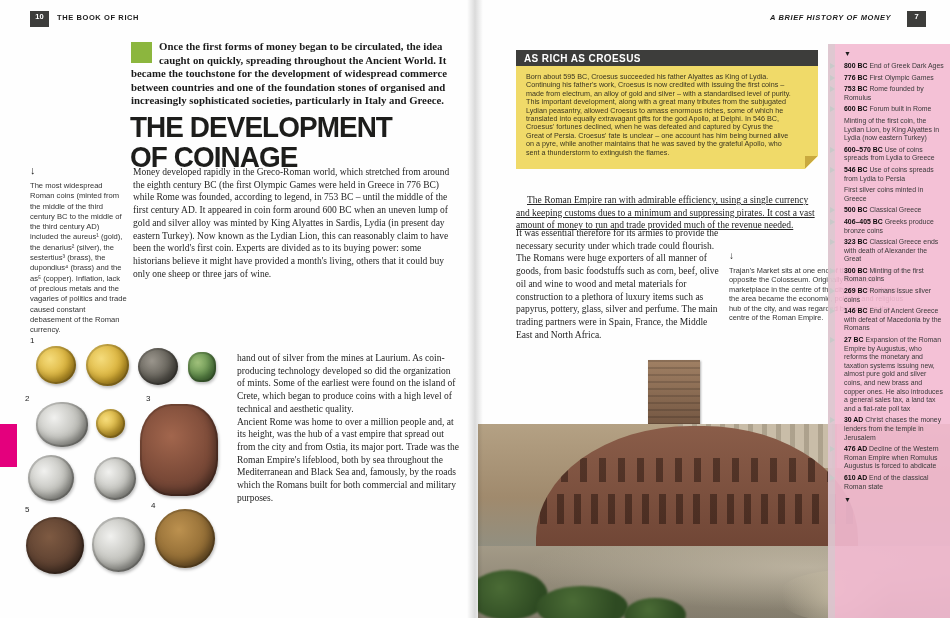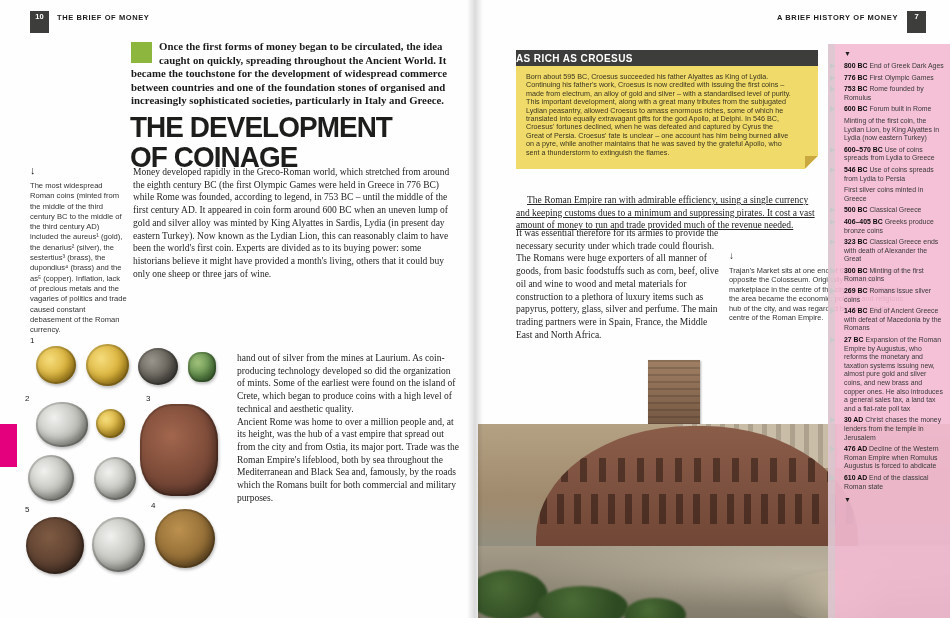--- a/index.html
+++ b/index.html
@@ -6,21 +6,21 @@
   html,body { background:#888; }
   .spread { position:relative; width:950px; height:618px; background:#fefefe; overflow:hidden;
             font-family:"Liberation Sans", sans-serif; }
   .page { position:absolute; top:0; width:475px; height:618px; }
   .page-left { left:0; }
   .page-right { left:475px; }
   .abs { position:absolute; }
 
   
   .pagenum-box { background:#3d3d3b; color:#fff; font-size:7.5px; font-weight:bold;
-                 width:19px; height:22px; line-height:11px; text-align:center; }
+                 width:19px; height:16px; line-height:11px; text-align:center; }
   .running-head { font-size:7.5px; font-weight:bold; letter-spacing:.6px; color:#1c1c1c; }
 
   
   .magenta-tab { left:0; top:424px; width:17px; height:43px; }
   .intro { left:131px; top:40px; width:330px; font-family:"Liberation Serif", serif;
            font-weight:bold; font-size:10.8px; line-height:13.5px; color:#1b1b1b; }
   .intro-square { float:left; width:21px; height:21px; margin:2px 7px 2px 0; }
   .article-title { left:130px; top:112px; font-weight:bold; font-size:30px; line-height:30px;
                    letter-spacing:-1px; color:#1d1d1b; transform:scaleX(.93); transform-origin:0 0; }
   .side-arrow { left:30px; top:164px; font-size:11px; font-weight:bold; color:#1c1c1c; }
@@ -42,21 +42,21 @@
   .c-bronze { background:radial-gradient(circle at 40% 35%, #a2664d, #7b4a38 55%, #57352a); }
   .c-dbronze{ background:radial-gradient(circle at 40% 35%, #7e5a42, #5c4030 58%, #3c2a20); }
   .c-brass  { background:radial-gradient(circle at 40% 35%, #bc914f, #8f6a33 60%, #664a23); }
   .coin-num { position:absolute; font-size:8px; color:#222; }
 
   
   .croesus-box { left:41px; top:50px; width:302px;
                  clip-path:polygon(0 0,100% 0,100% calc(100% - 13px),calc(100% - 13px) 100%,0 100%);
                  position:absolute; }
   .croesus-head { background:#3d3d3b; color:#fff; font-size:10px; font-weight:bold;
-                  letter-spacing:.4px; padding:3px 8px 2px 0; }
+                  letter-spacing:.4px; padding:3px 8px 2px 8px; }
   .croesus-body { background:#f0da69; padding:7px 26px 12px 10px; font-size:7.2px;
                   line-height:8.4px; color:#3a3520; }
   .croesus-fold { position:absolute; right:0; bottom:0; width:13px; height:13px;
                   background:linear-gradient(135deg, #c9a93f 0 50%, transparent 50%); }
   .body-right-full { left:41px; top:194px; width:303px;text-decoration:underline; }
   .body-right-narrow { left:41px; top:227px; width:206px; }
   .photo-arrow { left:254px; top:250px; font-size:10px; font-weight:bold; color:#1c1c1c; }
   .photo-caption { left:254px; top:266px; width:176px; font-size:7.4px; line-height:9.4px; color:#333; }
 
   
@@ -96,21 +96,21 @@
       background:linear-gradient(90deg, rgba(0,0,0,0), rgba(0,0,0,.14) 50%, rgba(0,0,0,0)); }
 </style>
 </head>
 <body>
 
 <div class="spread">
 
   <div class="page page-left">
 
     <div class="abs pagenum-box" style="left:30px; top:11px;">10</div>
-    <div class="abs running-head" style="left:57px; top:13px;">THE BRIEF OF MONEY</div>
+    <div class="abs running-head" style="left:57px; top:13px;">THE BOOK OF RICH</div>
 
     <div class="abs magenta-tab" style="background: rgb(228, 0, 125);"></div>
 
     <div class="abs intro">
       <span class="intro-square" style="background: rgb(140, 182, 62);"></span>
       <span>Once the first forms of money began to be circulated, the idea caught on quickly, spreading throughout the Ancient World. It became the touchstone for the development of widespread commerce between countries and one of the foundation stones of organised and increasingly sophisticated societies, particularly in Italy and Greece.</span>
     </div>
 
     <div class="abs article-title">
       <div>THE DEVELOPMENT</div>
@@ -148,21 +148,21 @@
     <span class="coin-num" style="left:25px; top:505px;">5</span>
     <div class="coin c-dbronze" style="left:26px; top:517px; width:58px; height:57px;"></div>
     <div class="coin c-silver" style="left:92px; top:517px; width:53px; height:55px;"></div>
 
     <span class="coin-num" style="left:151px; top:501px;">4</span>
     <div class="coin c-brass" style="left:155px; top:509px; width:60px; height:59px;"></div>
   </div>
 
   <div class="page page-right">
 
-    <div class="abs running-head" style="left:295px; top:13px; width:128px; text-align:right;">A BRIEF HISTORY OF MONEY</div>
+    <div class="abs running-head" style="left:295px; top:13px; width:128px; text-align:left;font-style:italic;">A BRIEF HISTORY OF MONEY</div>
     <div class="abs pagenum-box" style="left:432px; top:11px;">7</div>
 
     <div class="croesus-box">
       <div class="croesus-head">AS RICH AS CROESUS</div>
       <div class="croesus-body">Born about 595 BC, Croesus succeeded his father Alyattes as King of Lydia. Continuing his father's work, Croesus is now credited with issuing the first coins – made from electrum, an alloy of gold and silver – with a standardised level of purity. This important development, along with a great many tributes from the subjugated Lydian peasantry, allowed Croesus to amass enormous riches, some of which he translated into equally extravagant gifts for the god Apollo, at Delphi. In 546 BC, Croesus' fortunes declined, when he was defeated and captured by Cyrus the Great of Persia. Croesus' fate is unclear – one account has him being burned alive on a pyre, while another maintains that he was saved by the grateful Apollo, who sent a thunderstorm to extinguish the flames.</div>
       <div class="croesus-fold"></div>
     </div>
 
     <div class="abs body-serif body-right-full indent">The Roman Empire ran with admirable efficiency, using a single currency and keeping customs dues to a minimum and suppressing pirates. It cost a vast amount of money to run and trade provided much of the revenue needed.</div>
     <div class="abs body-serif body-right-narrow">It was essential therefore for its armies to provide the necessary security under which trade could flourish. The Romans were huge exporters of all manner of goods, from basic foodstuffs such as corn, beef, olive oil and wine to wood and metal materials for construction to a plethora of luxury items such as papyrus, pottery, glass, silver and perfume. The main trading partners were in Spain, France, the Middle East and North Africa.</div>

